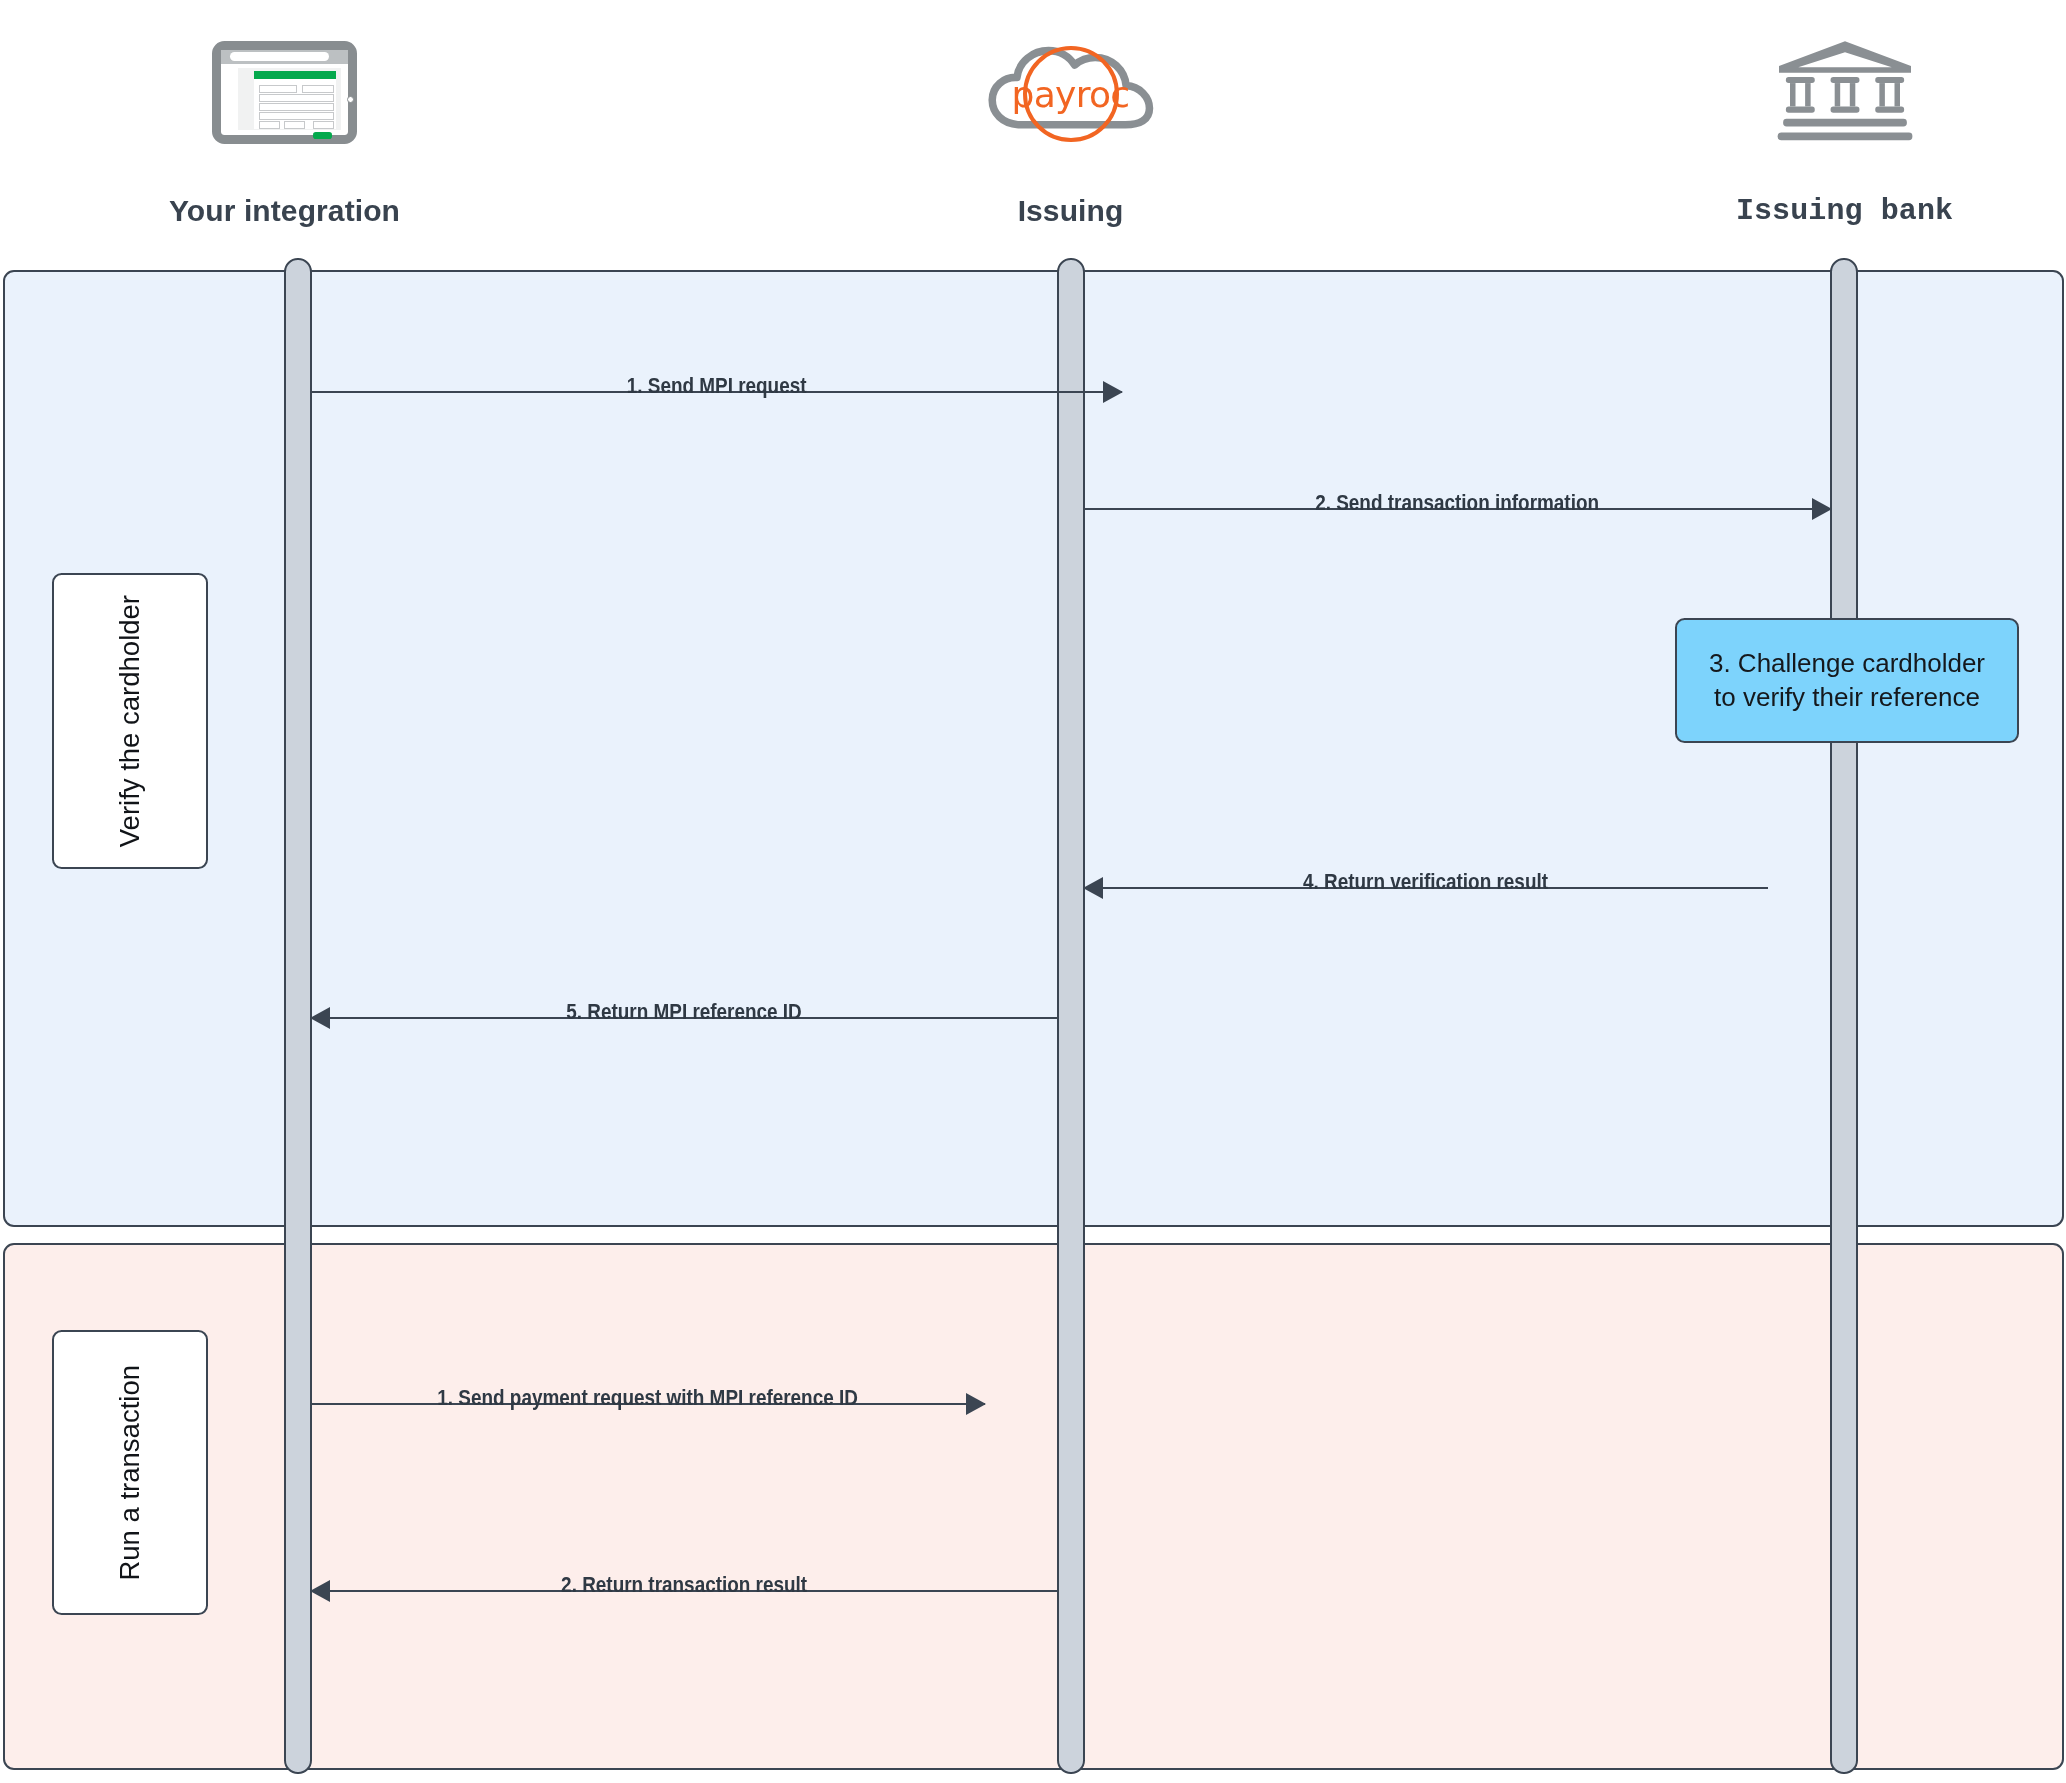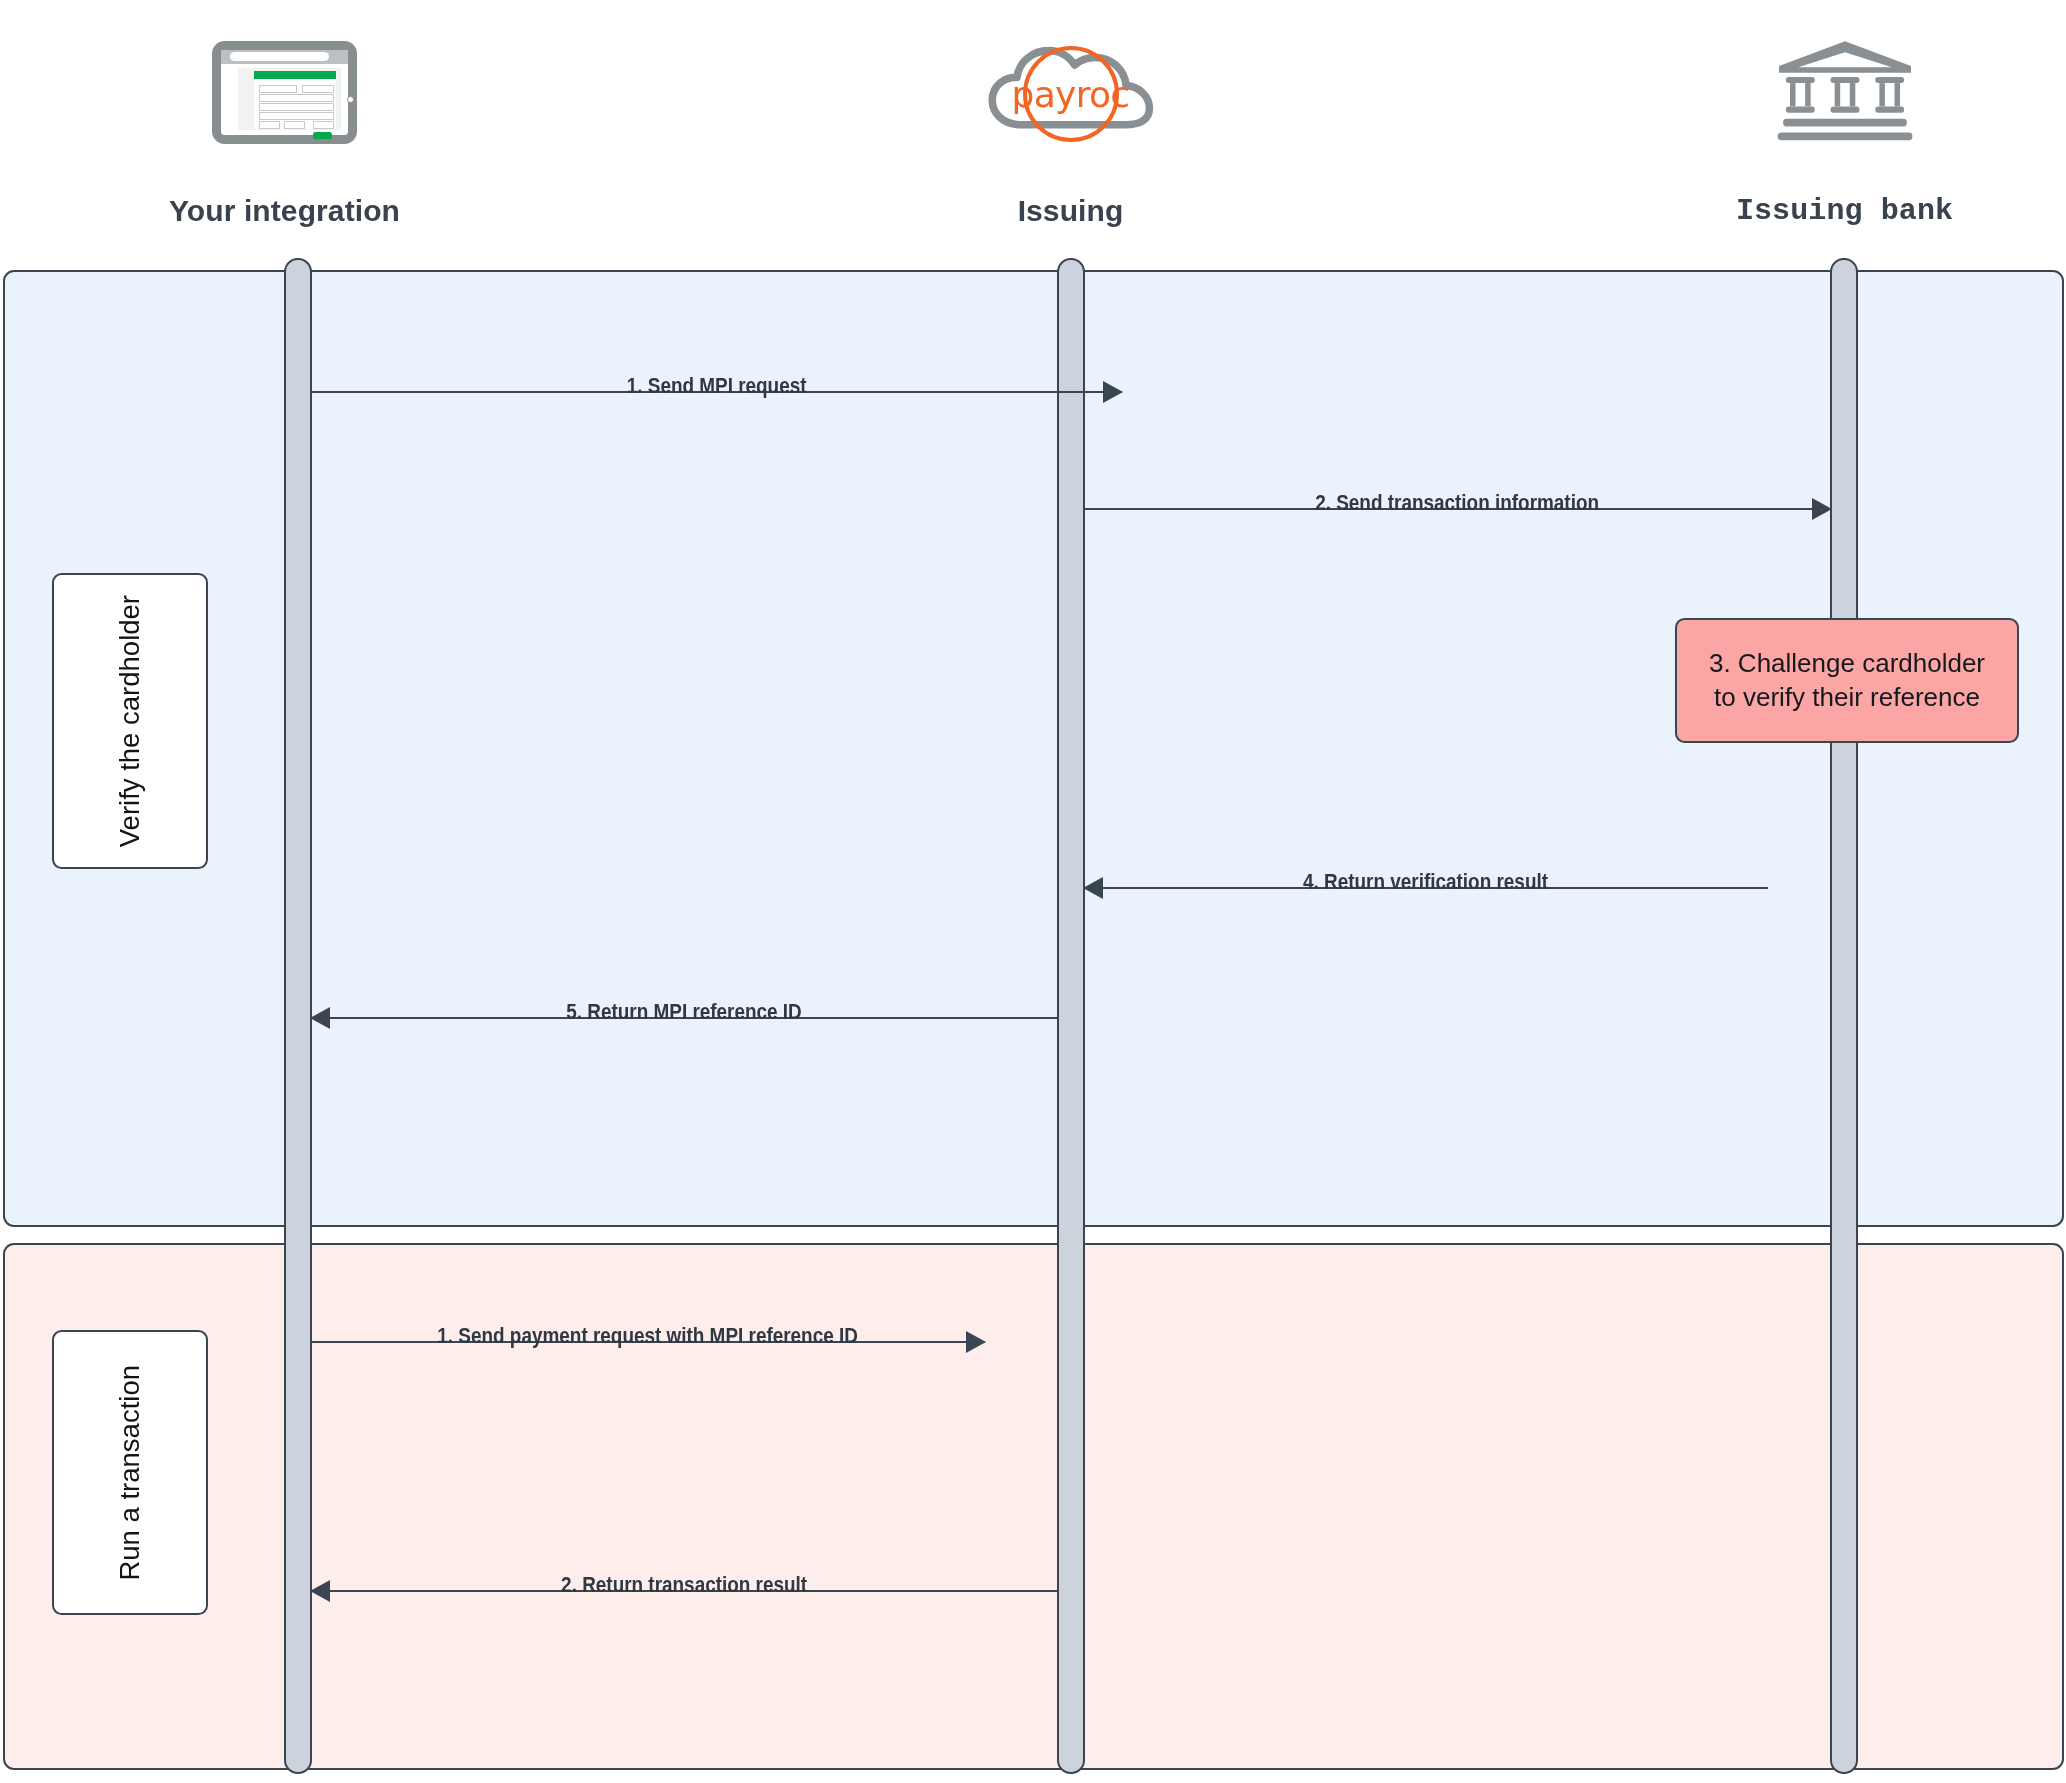--- a/index.html
+++ b/index.html
@@ -37,21 +37,21 @@
   .msg .head{position:absolute;top:4.8px;width:0;height:0;
              border-top:11px solid transparent;border-bottom:11px solid transparent;}
   .msg.right .head{right:-0.7px;border-left:20.6px solid #3b4552;}
   .msg.left  .head{left:-0.7px;border-right:20.6px solid #3b4552;}
   .msg .cap{position:absolute;left:0;right:0;top:-5.5px;text-align:center;}
   .msg .cap b{display:inline-block;background:transparent;padding:0 4.1px;
               font-size:22px;font-weight:bold;color:#2f3944;line-height:29px;
               transform:scaleX(.86);transform-origin:center;}
 
   
-  .note{position:absolute;box-sizing:border-box;background:#fca5a5;
+  .note{position:absolute;box-sizing:border-box;background:#7dd3fc;
         border:2.8px solid #3b4552;border-radius:9.6px;
         display:flex;align-items:center;justify-content:center;text-align:center;}
   .note span{font-size:26px;color:#15181c;line-height:1.28;
              font-family:"Liberation Sans","DejaVu Sans",sans-serif;}
 
   
   .tablet{width:145px;height:103px;box-sizing:border-box;border:9px solid #888d90;
           border-radius:12.4px;background:#ffffff;position:relative;}
   .tablet .chrome{position:absolute;left:0;right:0;top:0;height:14.5px;background:#bcc0c2;}
   .tablet .urlbar{position:absolute;left:9px;right:19px;top:2.8px;height:9px;
@@ -193,21 +193,21 @@
     </div>
   </div>
 
   <div class="note" style="left:1675px;top:618px;width:344px;height:125px;">
     <span>
       <span>3. Challenge cardholder</span><br>
       <span>to verify their reference</span>
     </span>
   </div>
 
-  <div class="msg right" style="left:311px;width:674px;top:1326px;">
+  <div class="msg right" style="left:311px;width:674px;top:1388px;">
     <div class="line"></div>
     <div class="head"></div>
     <div class="cap">
       <b>1. Send payment request with MPI reference ID</b>
     </div>
   </div>
 
   <div class="msg left" style="left:311px;width:747px;top:1575px;">
     <div class="line"></div>
     <div class="head"></div>

